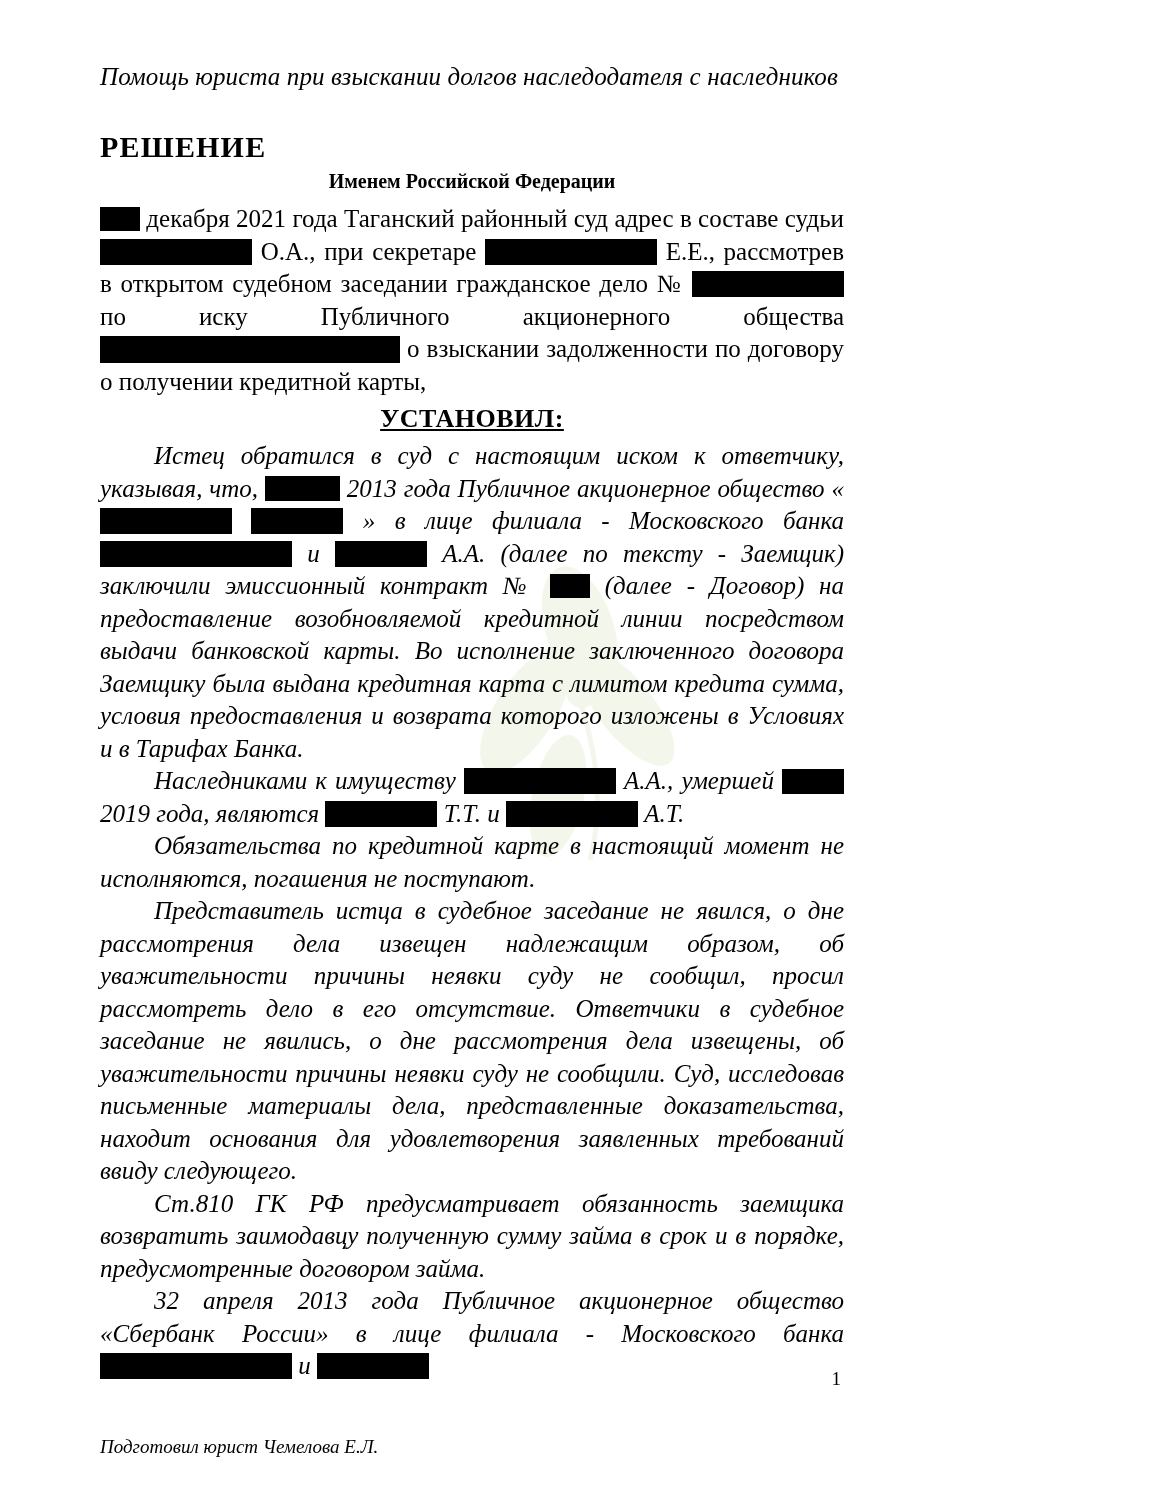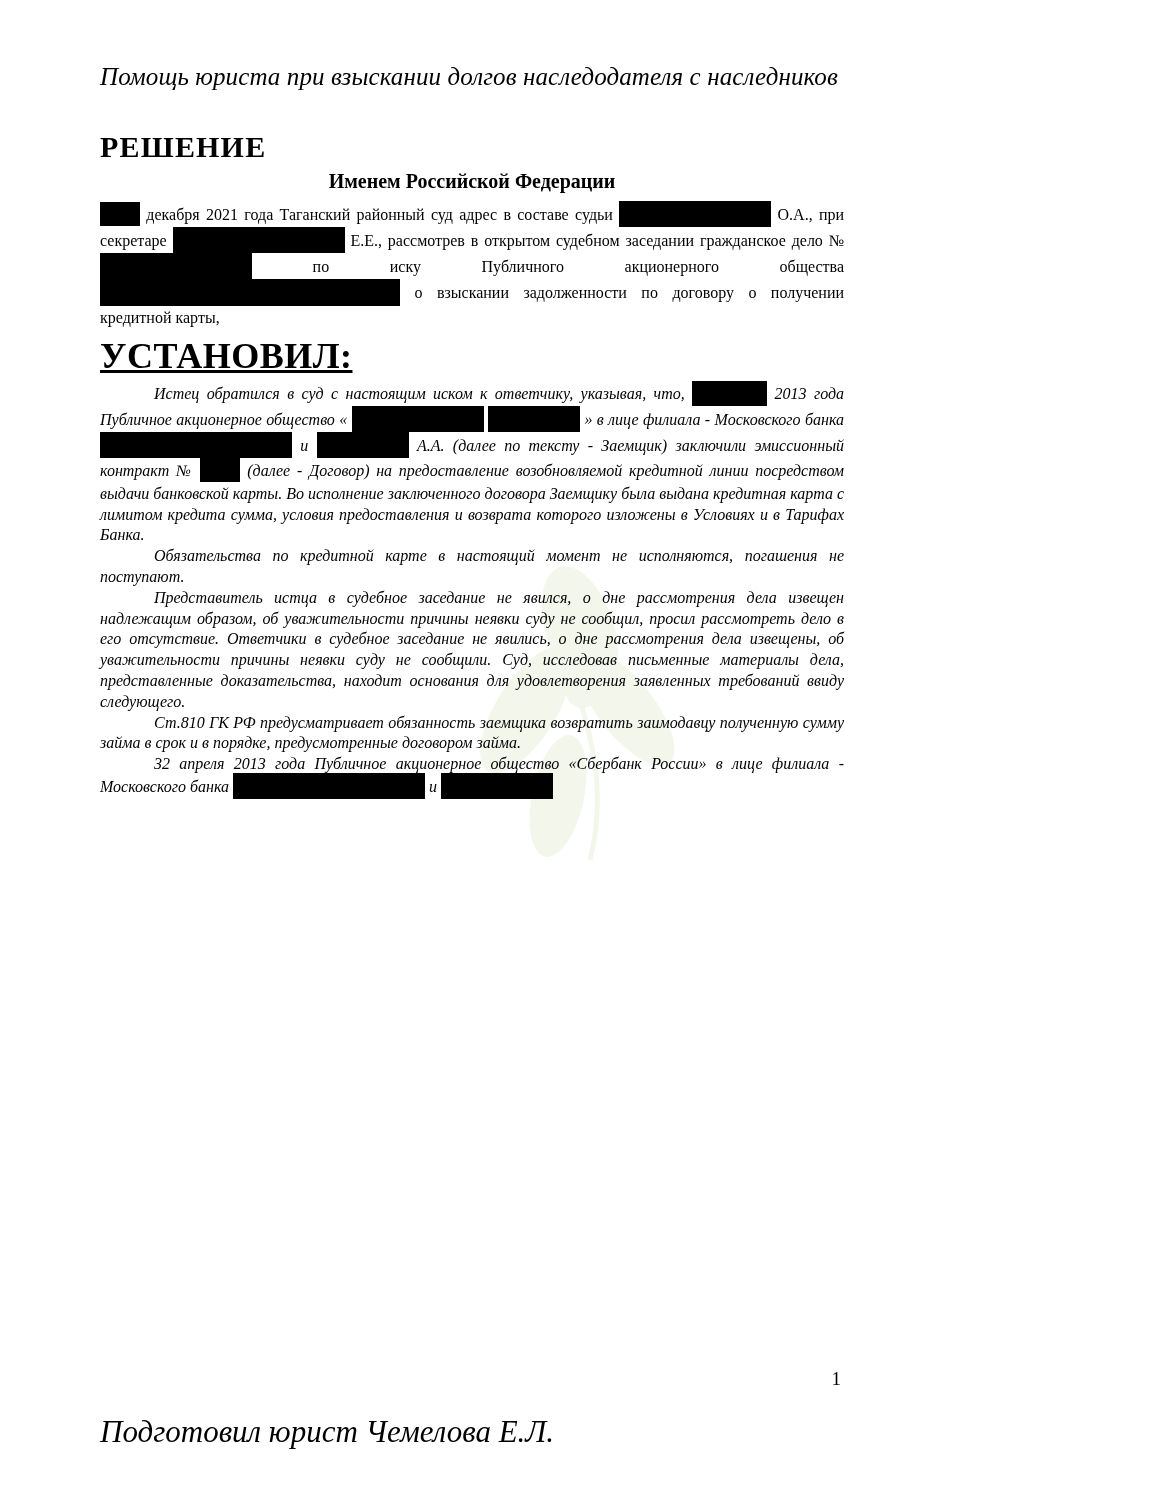--- a/index.html
+++ b/index.html
@@ -57,36 +57,36 @@
     margin: 0 0 6px 0;
   }
   .title-sub {
     text-align: center;
     font-weight: bold;
     font-size: 20px;
     margin: 0 0 10px 0;
   }
 
   p.body-par {
-    font-size: 16px;
+    font-size: 25px;
     line-height: 1.30;
     text-align: justify;
     text-justify: inter-word;
     margin: 0;
     text-indent: 0;
   }
   p.indent {
     text-indent: 54px;
     font-style: italic;
   }
 
   .section-head {
-    text-align: left;
+    text-align: center;
     font-weight: bold;
-    font-size: 36px;
+    font-size: 26px;
     text-decoration: underline;
     margin: 6px 0 6px 0;
     letter-spacing: 0.5px;
   }
 
   
   .redact {
     display: inline-block;
     background: #000000;
     vertical-align: middle;
@@ -100,23 +100,23 @@
   .r-w110 { width: 112px; height: 26px; }
   .r-w130 { width: 132px; height: 26px; }
   .r-w150 { width: 152px; height: 26px; }
   .r-w170 { width: 172px; height: 26px; }
   .r-w190 { width: 192px; height: 26px; }
   .r-w300 { width: 300px; height: 27px; }
 
   .footer {
     position: absolute;
     left: 100px;
-    bottom: 50px;
+    bottom: 42px;
     font-style: italic;
-    font-size: 31px;
+    font-size: 19px;
     z-index: 3;
   }
   .page-number {
     position: absolute;
     right: 103px;
     bottom: 110px;
     font-size: 19px;
     z-index: 3;
   }
 </style>
@@ -166,20 +166,31 @@
       <span class="redact r-w90"></span>
       <span>» в лице филиала - Московского банка</span>
       <span class="redact r-w190"></span>
       <span>и</span>
       <span class="redact r-w90"></span>
       <span>А.А. (далее по тексту - Заемщик) заключили эмиссионный контракт №</span>
       <span class="redact r-w40"></span>
       <span>(далее - Договор) на предоставление возобновляемой кредитной линии посредством выдачи банковской карты. Во исполнение заключенного договора Заемщику была выдана кредитная карта с лимитом кредита сумма, условия предоставления и возврата которого изложены в Условиях и в Тарифах Банка.</span>
     </p>
 
+    <p class="body-par indent">
+      <span>Наследниками к имуществу</span>
+      <span class="redact r-w150"></span>
+      <span>А.А., умершей</span>
+      <span class="redact r-w60"></span>
+      <span>2019 года, являются</span>
+      <span class="redact r-w110"></span>
+      <span>Т.Т. и</span>
+      <span class="redact r-w130"></span>
+      <span>А.Т.</span>
+    </p>
 
     <p class="body-par indent">Обязательства по кредитной карте в настоящий момент не исполняются, погашения не поступают.</p>
 
     <p class="body-par indent">Представитель истца в судебное заседание не явился, о дне рассмотрения дела извещен надлежащим образом, об уважительности причины неявки суду не сообщил, просил рассмотреть дело в его отсутствие. Ответчики в судебное заседание не явились, о дне рассмотрения дела извещены, об уважительности причины неявки суду не сообщили. Суд, исследовав письменные материалы дела, представленные доказательства, находит основания для удовлетворения заявленных требований ввиду следующего.</p>
 
     <p class="body-par indent">Ст.810 ГК РФ предусматривает обязанность заемщика возвратить заимодавцу полученную сумму займа в срок и в порядке, предусмотренные договором займа.</p>
 
     <p class="body-par indent">
       <span>32 апреля 2013 года Публичное акционерное общество «Сбербанк России» в лице филиала - Московского банка</span>
       <span class="redact r-w190"></span>

